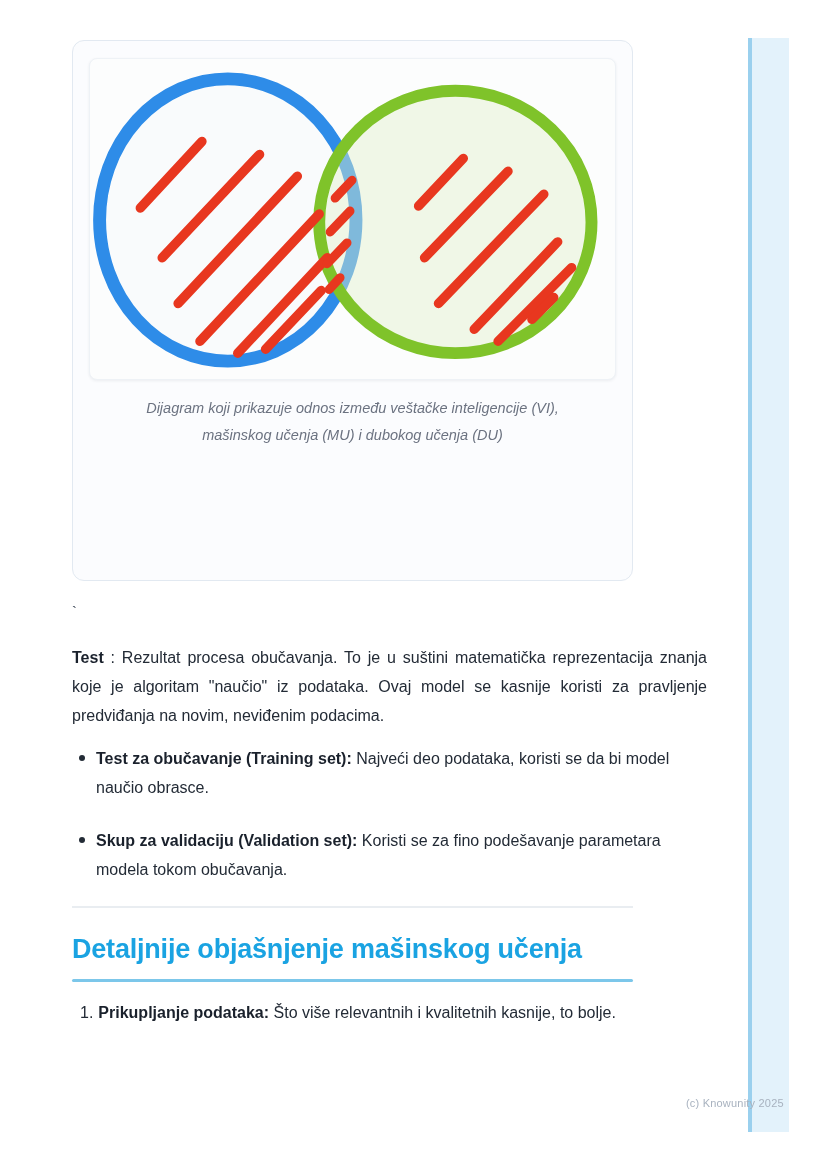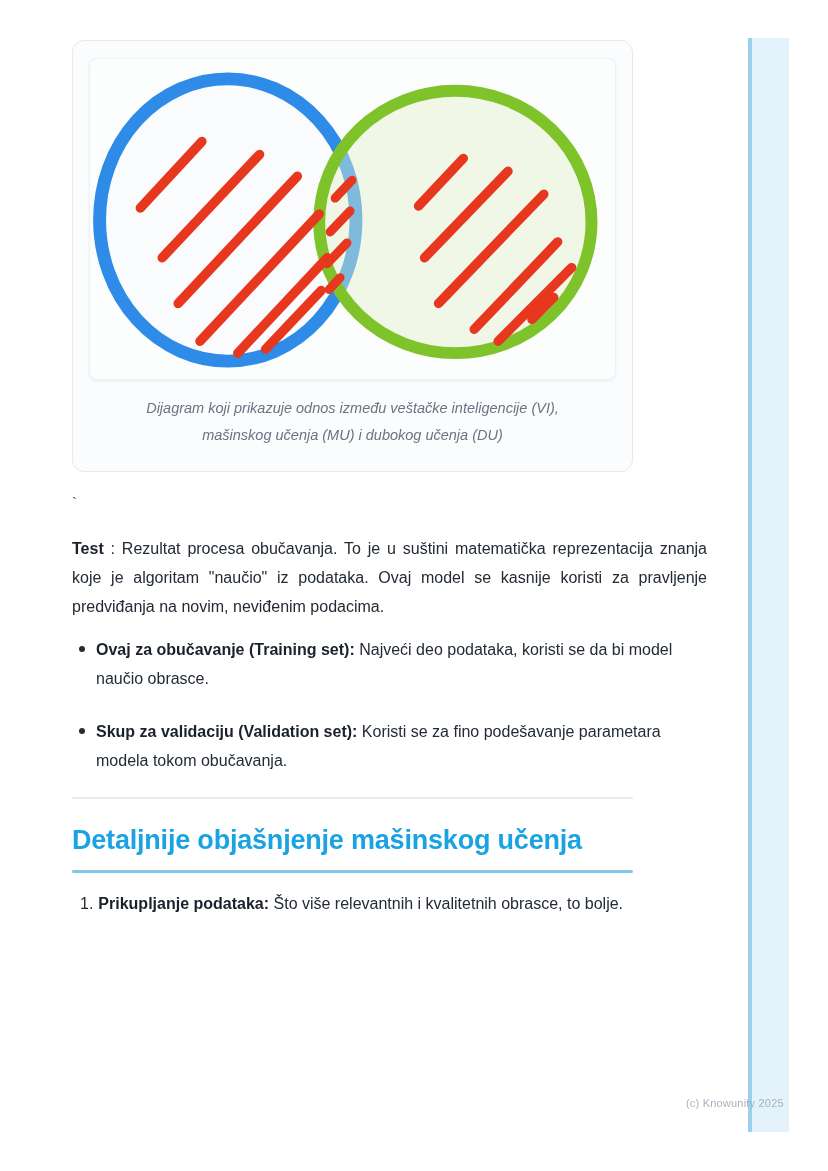--- a/index.html
+++ b/index.html
@@ -11,21 +11,21 @@
   }
   
   .highlight-bar{
     position:absolute;left:748px;top:38px;width:37px;height:1094px;
     background:#e3f2fb;border-left:4px solid #9ad0ee;z-index:1;
   }
   .content{position:absolute;left:72px;top:40px;width:635px;z-index:2;}
 
   
   .figure-card{
-    width:561px;height:432px;box-sizing:border-box;
+    width:561px;height:541px;box-sizing:border-box;
     border:1px solid #e2e9f1;border-radius:12px;background:#fbfcfe;
     padding:17px 16px 0 16px;
   }
   .figure-image{
     width:527px;height:322px;background:#fcfdfd;border-radius:8px;
     border:1px solid #eef2f6;box-shadow:0 1px 3px rgba(30,40,60,.07);
     box-sizing:border-box;overflow:hidden;
   }
   .figure-image svg{display:block;width:100%;height:100%;}
   .figure-caption{
@@ -109,32 +109,32 @@
     <div class="figure-caption">Dijagram koji prikazuje odnos između veštačke inteligencije (VI), mašinskog učenja (MU) i dubokog učenja (DU)</div>
   </div>
 
   <div class="stray">`</div>
 
   <p class="body justify"><strong>Test</strong><span> : Rezultat procesa obučavanja. To je u suštini matematička reprezentacija znanja koje je algoritam "naučio" iz podataka. Ovaj model se kasnije koristi za pravljenje predviđanja na novim, neviđenim podacima.</span></p>
 
 
   <ul class="bullet-list">
     <li>
-      <span class="bullet-dot"></span><strong>Ovaj za obučavanje (Training set):</strong><span> Najveći deo podataka, koristi se da bi model naučio obrasce.</span>
+      <span class="bullet-dot"></span><strong>Test za obučavanje (Training set):</strong><span> Najveći deo podataka, koristi se da bi model naučio obrasce.</span>
     </li>
     <li>
       <span class="bullet-dot"></span><strong>Skup za validaciju (Validation set):</strong><span> Koristi se za fino podešavanje parametara modela tokom obučavanja.</span>
     </li>
   </ul>
 
   <hr class="section-divider">
 
   <h1 class="section-heading">Detaljnije objašnjenje mašinskog učenja</h1>
   <div class="heading-underline"></div>
 
 
   <ol class="step-list">
-    <li><span class="step-number">1.</span><strong>Prikupljanje podataka:</strong><span> Što više relevantnih i kvalitetnih obrasce, to bolje.</span></li>
+    <li><span class="step-number">1.</span><strong>Prikupljanje podataka:</strong><span> Što više relevantnih i kvalitetnih kasnije, to bolje.</span></li>
   </ol>
 
 </div>
 
 <div class="footer-copyright">(c) Knowunity 2025</div>
 
 </body></html>

